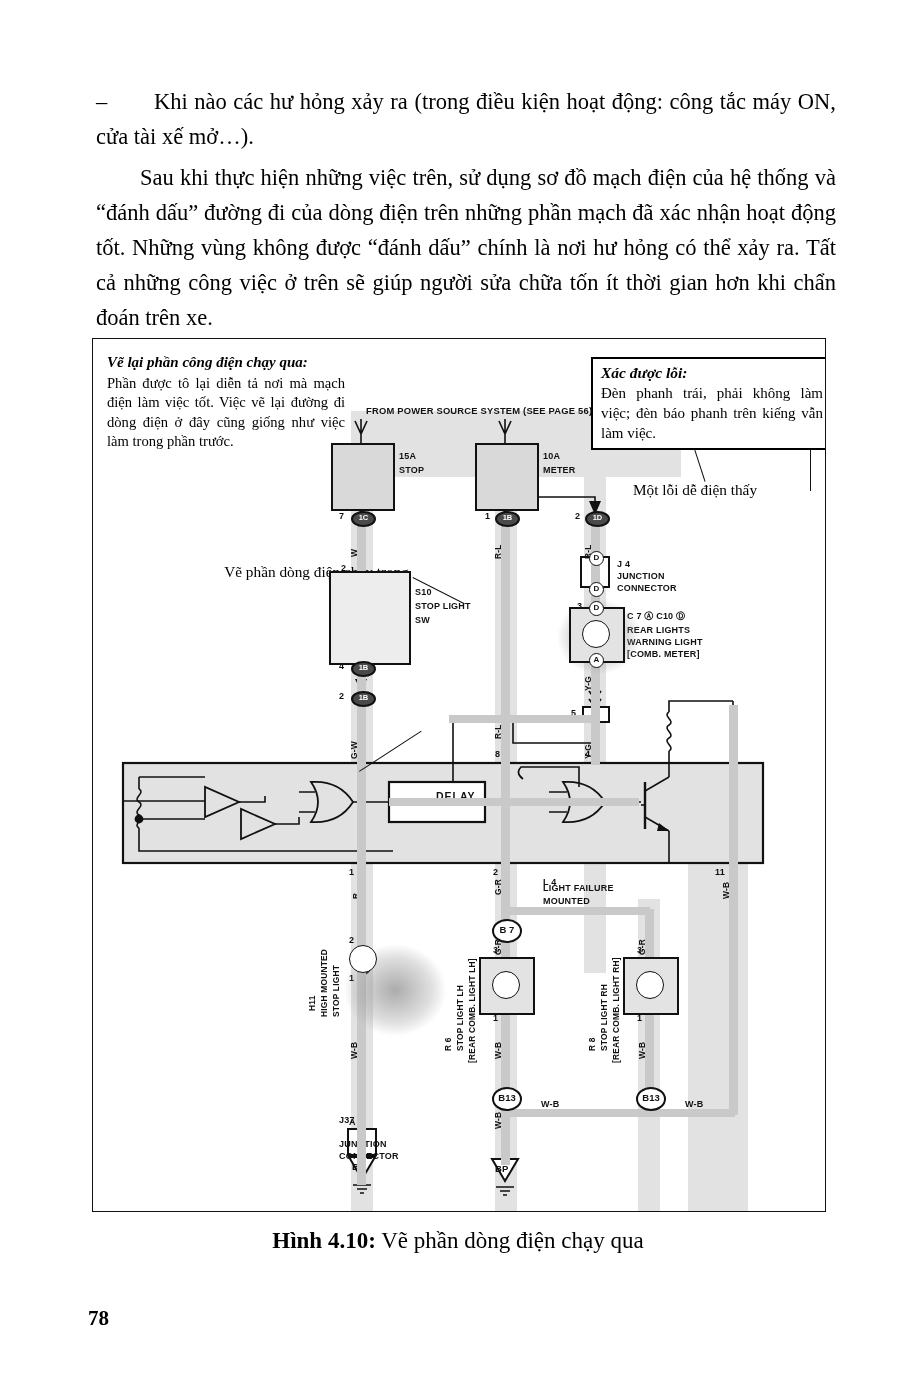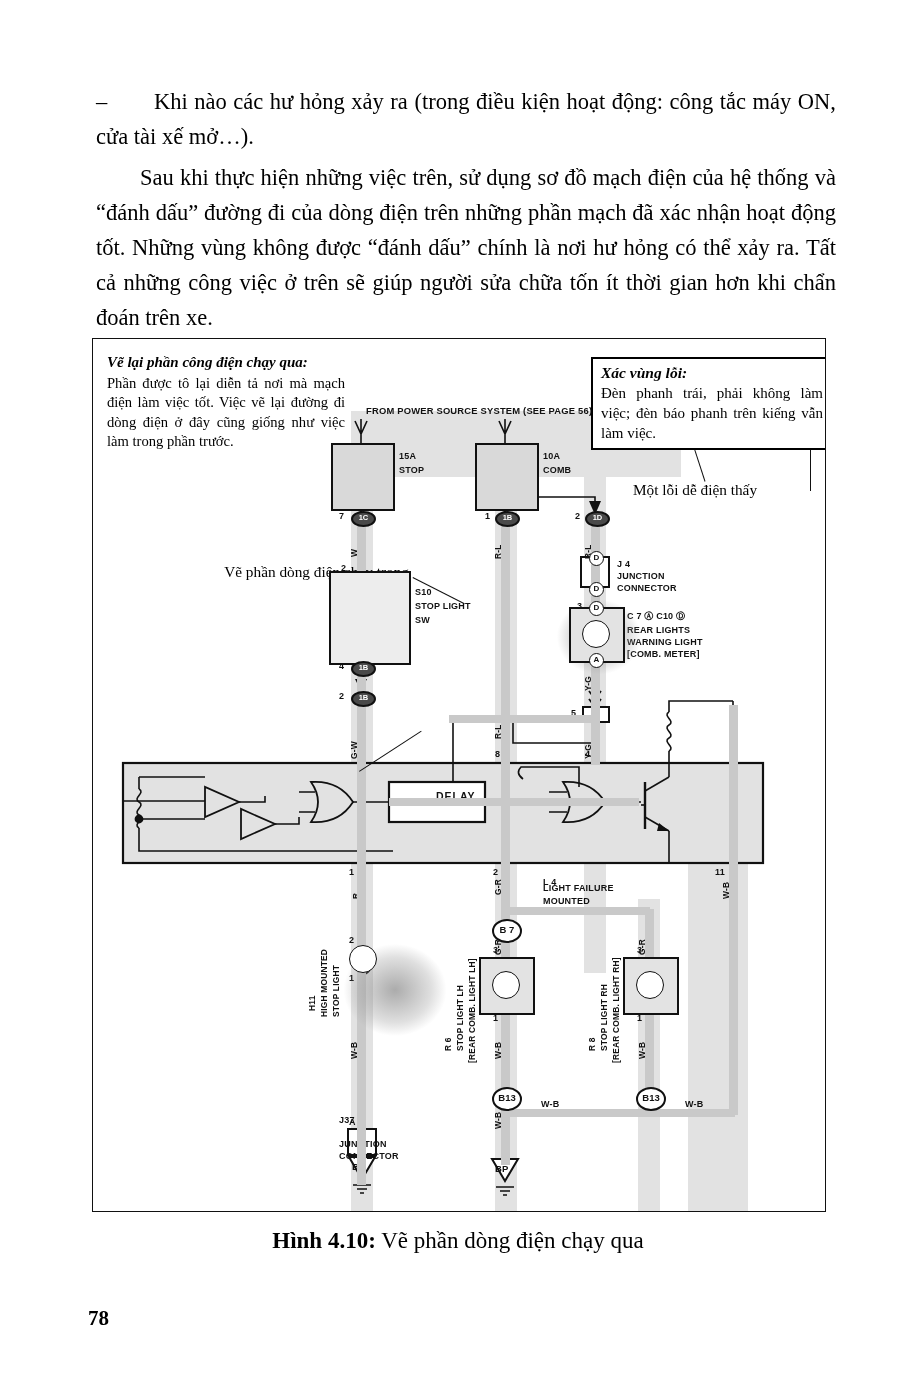--- a/index.html
+++ b/index.html
@@ -256,21 +256,21 @@
   <div class="dot" style="left:44px;top:478px;"></div>
 
   <div class="lbl lbl-h" style="left:259px;top:822px;font-size:9.5px;color:#111;">BN</div>
   <div class="lbl lbl-h" style="left:402px;top:824px;font-size:9.5px;color:#111;">BP</div>
 
   <div class="lbl lbl-h" style="left:273px;top:66px;font-size:9.4px;">FROM POWER SOURCE SYSTEM (SEE PAGE 56)</div>
 
   <div class="lbl lbl-h" style="left:306px;top:112px;">15A</div>
   <div class="lbl lbl-h" style="left:306px;top:126px;">STOP</div>
   <div class="lbl lbl-h" style="left:450px;top:112px;">10A</div>
-  <div class="lbl lbl-h" style="left:450px;top:126px;">COMB</div>
+  <div class="lbl lbl-h" style="left:450px;top:126px;">METER</div>
 
   <div class="lbl lbl-h" style="left:322px;top:248px;">S10</div>
   <div class="lbl lbl-h" style="left:322px;top:262px;">STOP LIGHT</div>
   <div class="lbl lbl-h" style="left:322px;top:276px;">SW</div>
 
   <div class="lbl lbl-h" style="left:524px;top:220px;">J 4</div>
   <div class="lbl lbl-h" style="left:524px;top:232px;">JUNCTION</div>
   <div class="lbl lbl-h" style="left:524px;top:244px;">CONNECTOR</div>
 
   <div class="lbl lbl-h" style="left:534px;top:272px;">C 7 Ⓐ C10 Ⓓ</div>
@@ -343,21 +343,21 @@
   <div class="lbl lbl-pin" style="position:absolute;left:256px;top:596px;">2</div>
   <div class="lbl lbl-pin" style="position:absolute;left:256px;top:634px;">1</div>
   <div class="lbl lbl-pin" style="position:absolute;left:256px;top:778px;">A</div>
 
   <div class="ann" id="note-left">
     <span class="ann-head">Vẽ lại phần công điện chạy qua:</span>
     <span>Phần được tô lại diễn tả nơi mà mạch điện làm việc tốt. Việc vẽ lại đường đi dòng điện ở đây cũng giống như việc làm trong phần trước.</span>
   </div>
 
   <div class="box-note" id="note-right">
-    <span class="ann-head">Xác vùng lỗi:</span>
+    <span class="ann-head">Xác được lỗi:</span>
     <span>Đèn phanh trái, phải không làm việc; đèn báo phanh trên kiếng vẫn làm việc.</span>
   </div>
 
   <div class="ann" id="ann-obvious">Một lỗi dễ điện thấy</div>
   <div class="leader" style="left:602px;top:110px;width:34px;transform:rotate(72deg);"></div>
 
   <div class="ann" id="ann-mid">Vẽ phần dòng điện chạy trong mạch</div>
   <div class="leader" style="left:320px;top:238px;width:58px;transform:rotate(27deg);"></div>
 
   <div class="leader" style="left:266px;top:432px;width:74px;transform:rotate(-33deg);"></div>

